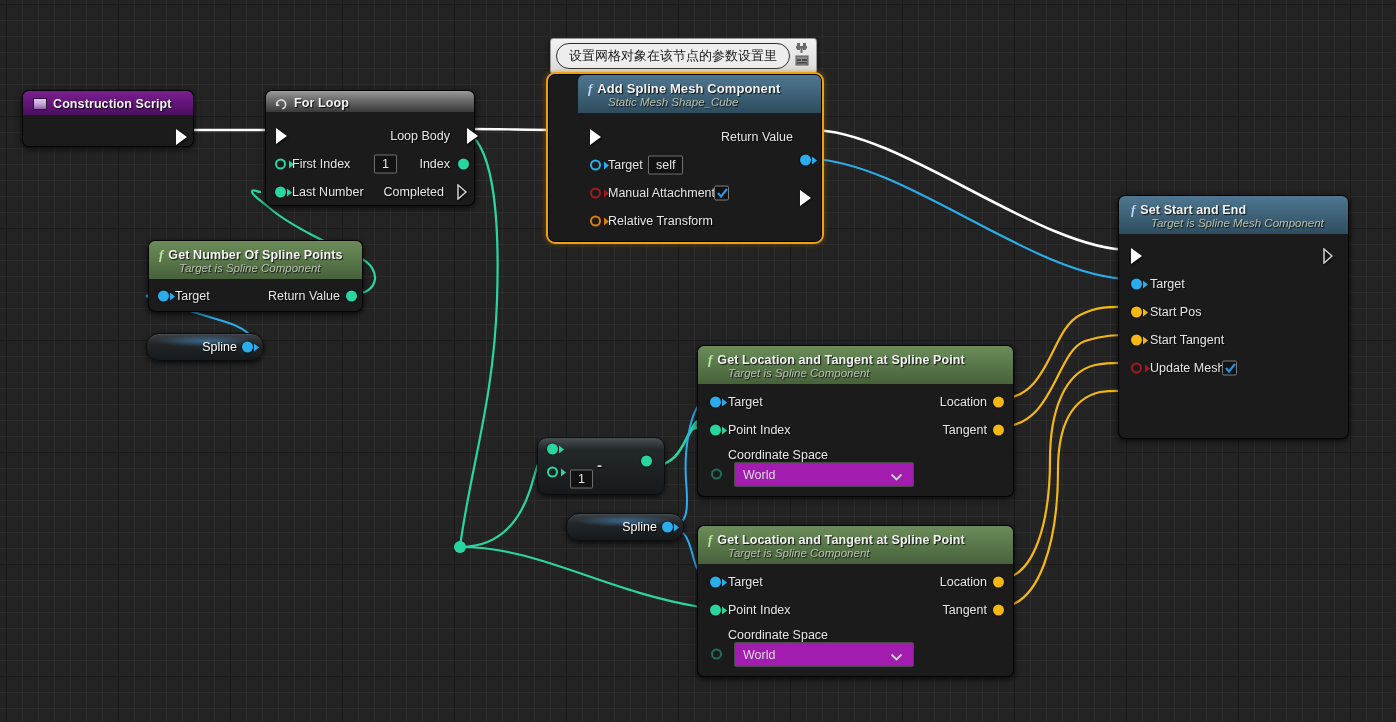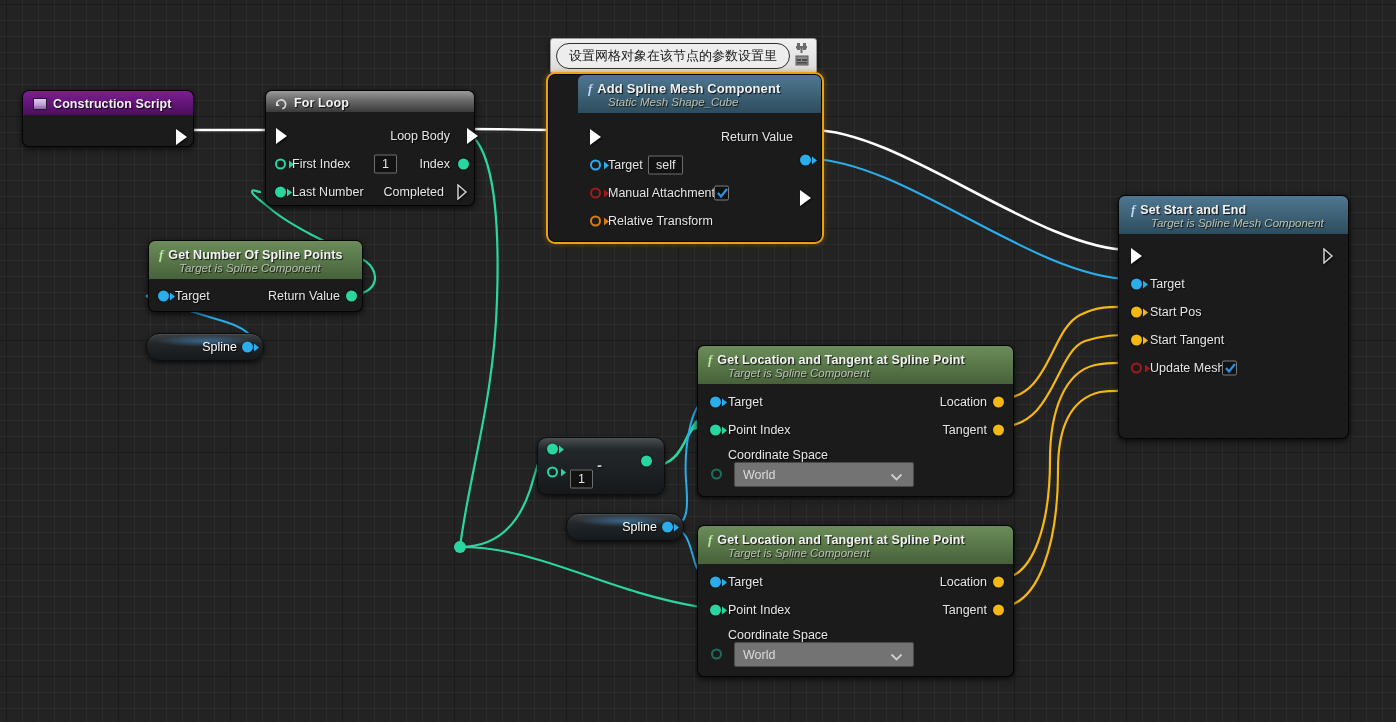--- a/index.html
+++ b/index.html
@@ -116,21 +116,21 @@
     width: 15px; height: 15px; background: #121212;
     border: 1px solid #7c7c7c; border-radius: 2px;
   }
   .checkbox svg { position: absolute; left: 1px; top: 0px; }
 
   .combo-label {
     position: absolute; color: #e6e6e6; font-size: 12.5px;
     text-shadow: 1px 1px 1px rgba(0,0,0,0.8);
   }
   .combo {
-    position: absolute; background: #737373; border: 1px solid #4a4a4a;
+    position: absolute; background: #a21caf; border: 1px solid #4a4a4a;
     border-radius: 2px; height: 25px; color: #dcdcdc; font-size: 12.5px;
     display: flex; align-items: center; padding: 0 8px;
   }
   .combo .chev { position: absolute; right: 10px; top: 8px; }
 
   .varnode {
     position: absolute; border-radius: 13px;
     background: linear-gradient(to bottom, #3c4146 0%, #222628 38%, #16191b 100%);
     border: 1px solid #0c0d0e;
     box-shadow: 0 2px 5px rgba(0,0,0,0.7), inset 0 1px 0 rgba(255,255,255,0.07);

